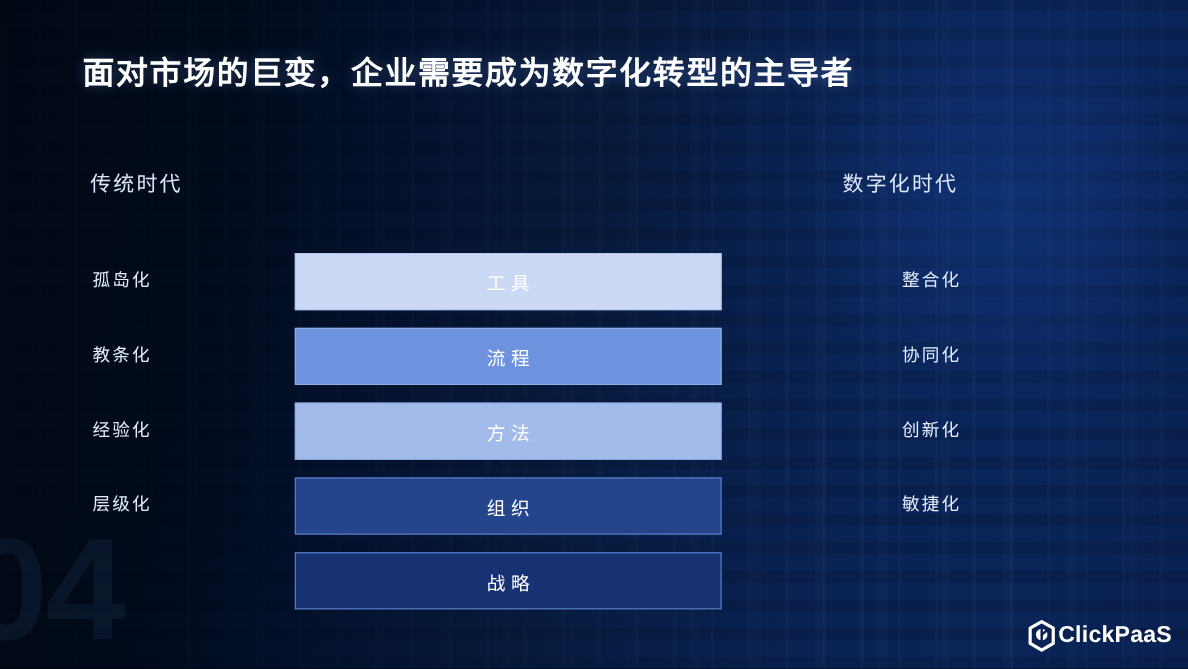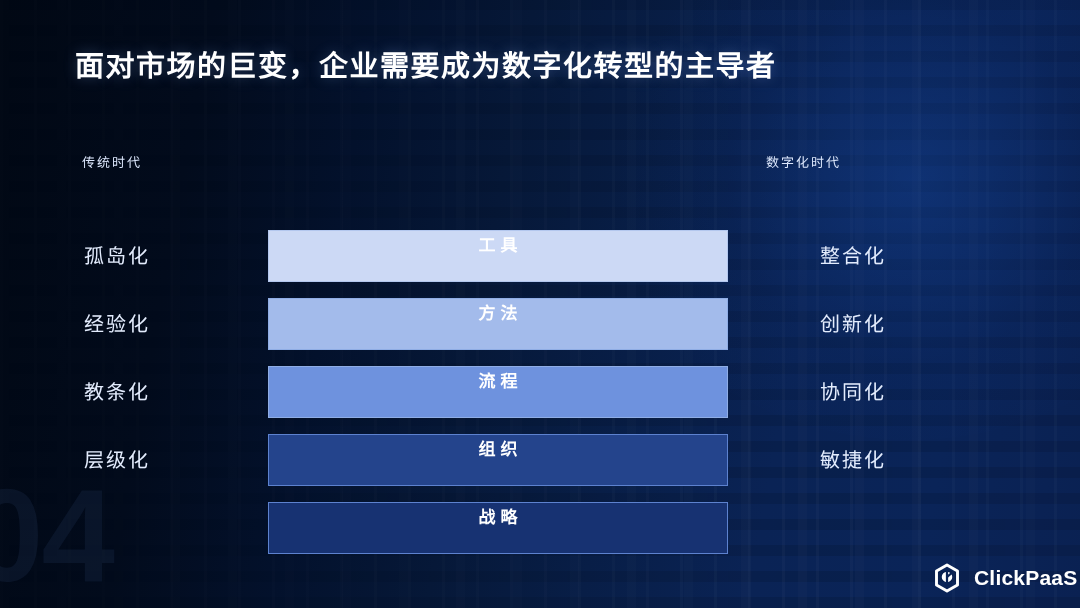--- a/index.html
+++ b/index.html
@@ -82,21 +82,21 @@
     font-weight: bold;
     color: #ffffff;
     letter-spacing: 1.5px;
     white-space: nowrap;
     text-shadow: 0 0 14px rgba(140,180,255,0.30);
   }
 
   .col-head {
     position: absolute;
     top: 152px;
-    font-size: 13px;
+    font-size: 19px;
     color: #dbe6fb;
     letter-spacing: 2px;
     white-space: nowrap;
   }
   .col-head.left  { left: 82px; }
   .col-head.right { left: 766px; text-align: center; }
 
   .rows {
     position: absolute;
     left: 0;
@@ -106,53 +106,53 @@
   .row {
     position: relative;
     height: 52px;
     margin-bottom: 16px;
   }
   .side-label {
     position: absolute;
     top: 0;
     height: 52px;
     line-height: 52px;
-    font-size: 20px;
+    font-size: 16px;
     color: #e3ecfd;
     letter-spacing: 2px;
     white-space: nowrap;
   }
   .side-label.left  { left: 84px; }
   .side-label.right { left: 820px; }
 
   .bar {
     position: absolute;
     left: 268px;
-    width: 460px;
+    width: 388px;
     height: 52px;
     box-sizing: border-box;
     border: 1px solid rgba(175,200,245,0.75);
     display: flex;
+    align-items: center;
     justify-content: center;
-    font-weight: bold;
   }
   .bar-label {
     font-size: 17px;
     color: #ffffff;
     letter-spacing: 5px;
     text-indent: 5px;
   }
 
   .logo {
     position: absolute;
     left: 932px;
     top: 563px;
     display: flex;
     align-items: center;
-    gap: 12px;
+    gap: 0;
   }
   .logo-mark { width: 30px; height: 30px; display: block; }
   .logo-text {
     font-size: 21px;
     font-weight: bold;
     color: #ffffff;
     letter-spacing: 0.2px;
   }
 </style>
 </head>
@@ -174,33 +174,33 @@
 
     <div class="row">
       <div class="side-label left">孤岛化</div>
       <div class="bar" style="background: rgb(204, 217, 245); border-color: rgb(179, 199, 238);">
         <span class="bar-label">工具</span>
       </div>
       <div class="side-label right">整合化</div>
     </div>
 
     <div class="row">
+      <div class="side-label left">教条化</div>
+      <div class="bar" style="background: rgb(110, 146, 222); border-color: rgb(143, 173, 229);">
+        <span class="bar-label">流程</span>
+      </div>
+      <div class="side-label right">协同化</div>
+    </div>
+
+    <div class="row">
       <div class="side-label left">经验化</div>
       <div class="bar" style="background: rgb(163, 187, 235); border-color: rgb(143, 173, 229);">
         <span class="bar-label">方法</span>
       </div>
       <div class="side-label right">创新化</div>
-    </div>
-
-    <div class="row">
-      <div class="side-label left">教条化</div>
-      <div class="bar" style="background: rgb(110, 146, 222); border-color: rgb(143, 173, 229);">
-        <span class="bar-label">流程</span>
-      </div>
-      <div class="side-label right">协同化</div>
     </div>
 
     <div class="row">
       <div class="side-label left">层级化</div>
       <div class="bar" style="background: rgb(36, 68, 140); border-color: rgb(93, 130, 207);">
         <span class="bar-label">组织</span>
       </div>
       <div class="side-label right">敏捷化</div>
     </div>
 

